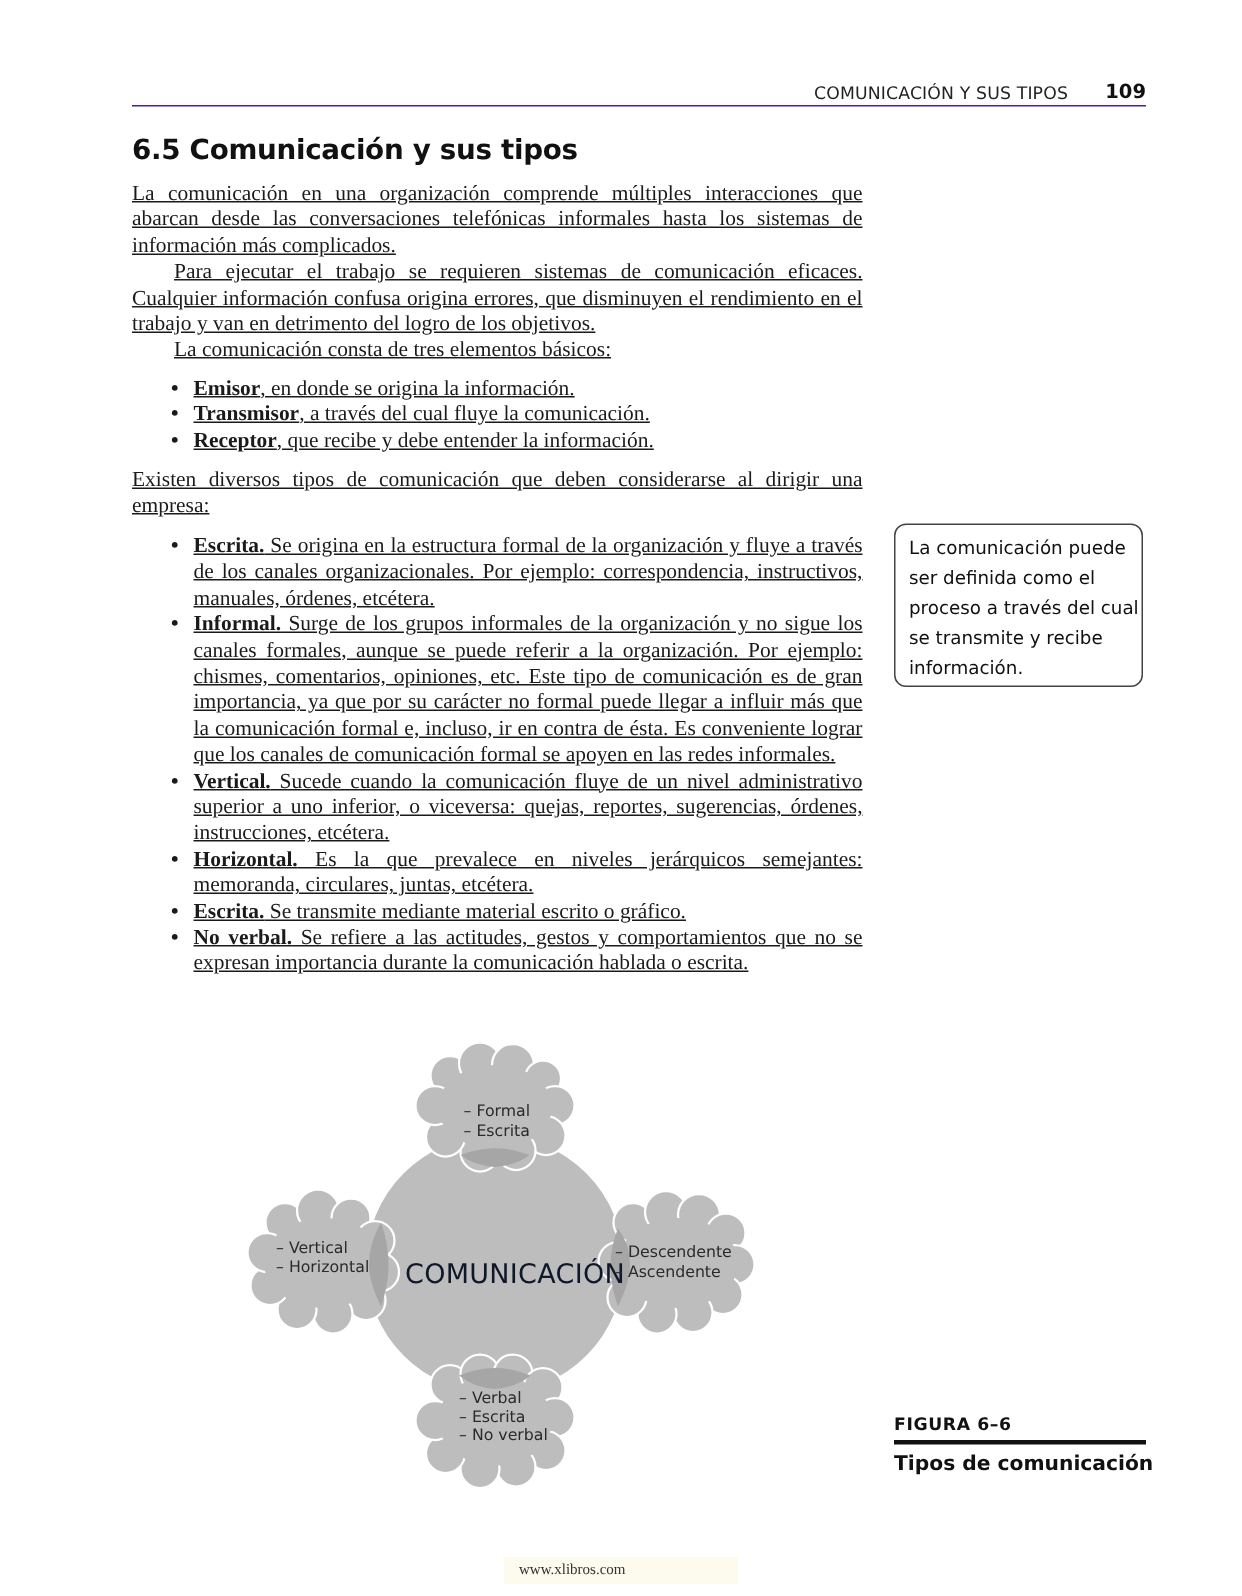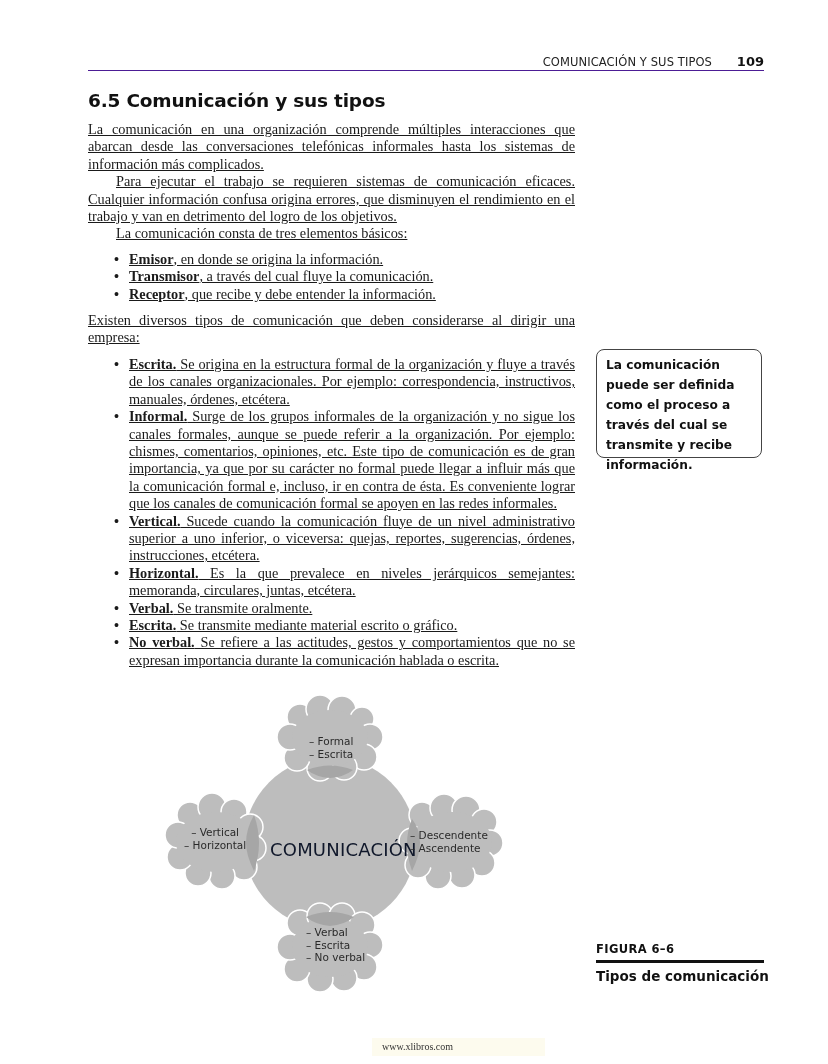--- a/index.html
+++ b/index.html
@@ -16,32 +16,32 @@
   .body-text { position:absolute; left:88px; top:121px; width:487px; font-size:14.3px; line-height:17.4px; text-align:justify; }
   .body-text p { margin:0; }
   .body-text p.indent { text-indent:28px; }
   .body-text ul { margin:0; padding:0; list-style:none; }
   .body-text li { position:relative; padding-left:41px; }
   .body-text li::before { content:"•"; position:absolute; left:26px; top:0; font-weight:bold; }
   .gap { height:8px; }
   .gap-sm { height:9px; }
   b { font-weight:bold; }
 
-  .margin-note { position:absolute; left:596px; top:349px; width:166px; height:109px; border:1.3px solid #444; border-radius:8px; box-sizing:border-box; padding:5px 0 0 9px; font-size:12.2px; line-height:20px; font-weight:bold; color:#111; }
+  .margin-note { position:absolute; left:596px; top:349px; width:166px; height:109px; border:1.3px solid #444; border-radius:8px; box-sizing:border-box; padding:5px 0 0 9px; font-size:12.2px; line-height:20px; font-weight:normal; color:#111; }
 
   .diagram { position:absolute; left:160px; top:695px; width:345px; height:300px; }
   .diagram svg { position:absolute; left:0; top:0; }
   .cloud-label { position:absolute; font-size:10.5px; line-height:12.5px; color:#2a2a2a; white-space:nowrap; }
   .center-label { position:absolute; left:110px; top:144px; font-size:18px; color:#0f172a; letter-spacing:0.2px; }
 
   .figure-label { position:absolute; left:596px; top:942px; font-size:11.5px; font-weight:bold; color:#111; letter-spacing:0.4px; }
   .figure-rule { position:absolute; left:596px; top:960px; width:168px; height:2.5px; background:#111; }
   .figure-caption { position:absolute; left:596px; top:968px; font-size:13.5px; font-weight:bold; color:#111; }
 
-  .footer-watermark { position:absolute; left:336px; top:1038px; width:173px; height:18px; background:#fdfbee;margin-left:36px; }
+  .footer-watermark { position:absolute; left:336px; top:1038px; width:156px; height:18px; background:#fdfbee; }
   .footer-watermark span { position:absolute; left:10px; top:3px; font-size:10px; color:#333; }
 </style>
 </head>
 <body>
 
 <div class="running-head sans">
   <span class="title">COMUNICACIÓN Y SUS TIPOS</span>
   <span class="page-num">109</span>
 </div>
 
@@ -58,21 +58,20 @@
     <li><b>Receptor</b><span>, que recibe y debe entender la información.</span></li>
   </ul>
   <div class="gap-sm"></div>
   <p>Existen diversos tipos de comunicación que deben considerarse al dirigir una empresa:</p>
   <div class="gap-sm"></div>
   <ul>
     <li><b>Escrita.</b><span> Se origina en la estructura formal de la organización y fluye a través de los canales organizacionales. Por ejemplo: correspondencia, instructivos, manuales, órdenes, etcétera.</span></li>
     <li><b>Informal.</b><span> Surge de los grupos informales de la organización y no sigue los canales formales, aunque se puede referir a la organización. Por ejemplo: chismes, comentarios, opiniones, etc. Este tipo de comunicación es de gran importancia, ya que por su carácter no formal puede llegar a influir más que la comunicación formal e, incluso, ir en contra de ésta. Es conveniente lograr que los canales de comunicación formal se apoyen en las redes informales.</span></li>
     <li><b>Vertical.</b><span> Sucede cuando la comunicación fluye de un nivel administrativo superior a uno inferior, o viceversa: quejas, reportes, sugerencias, órdenes, instrucciones, etcétera.</span></li>
     <li><b>Horizontal.</b><span> Es la que prevalece en niveles jerárquicos semejantes: memoranda, circulares, juntas, etcétera.</span></li>
-    <li><b>Verbal.</b><span> Se transmite oralmente.</span></li>
     <li><b>Escrita.</b><span> Se transmite mediante material escrito o gráfico.</span></li>
     <li><b>No verbal.</b><span> Se refiere a las actitudes, gestos y comportamientos que no se expresan importancia durante la comunicación hablada o escrita.</span></li>
   </ul>
 </div>
 
 <div class="margin-note sans">La comunicación puede ser definida como el proceso a través del cual se transmite y recibe información.</div>
 
 <div class="diagram sans">
   <svg width="345" height="300" viewBox="0 0 345 300">
 
@@ -138,21 +137,21 @@
     </g>
     <path d="M146 222 Q170 212 194 222 Q184 230 170 231 Q156 230 146 222 Z" fill="#a6a6a6"></path>
   </svg>
 
   <div class="center-label">COMUNICACIÓN</div>
 
   <div class="cloud-label" style="left:149px; top:40px;">
     <div>– Formal</div>
     <div>– Escrita</div>
   </div>
-  <div class="cloud-label" style="left:24px; top:131px;text-align:center;">
+  <div class="cloud-label" style="left:24px; top:131px;">
     <div>– Vertical</div>
     <div>– Horizontal</div>
   </div>
   <div class="cloud-label" style="left:250px; top:134px;">
     <div>– Descendente</div>
     <div>– Ascendente</div>
   </div>
   <div class="cloud-label" style="left:146px; top:231px;">
     <div>– Verbal</div>
     <div>– Escrita</div>

